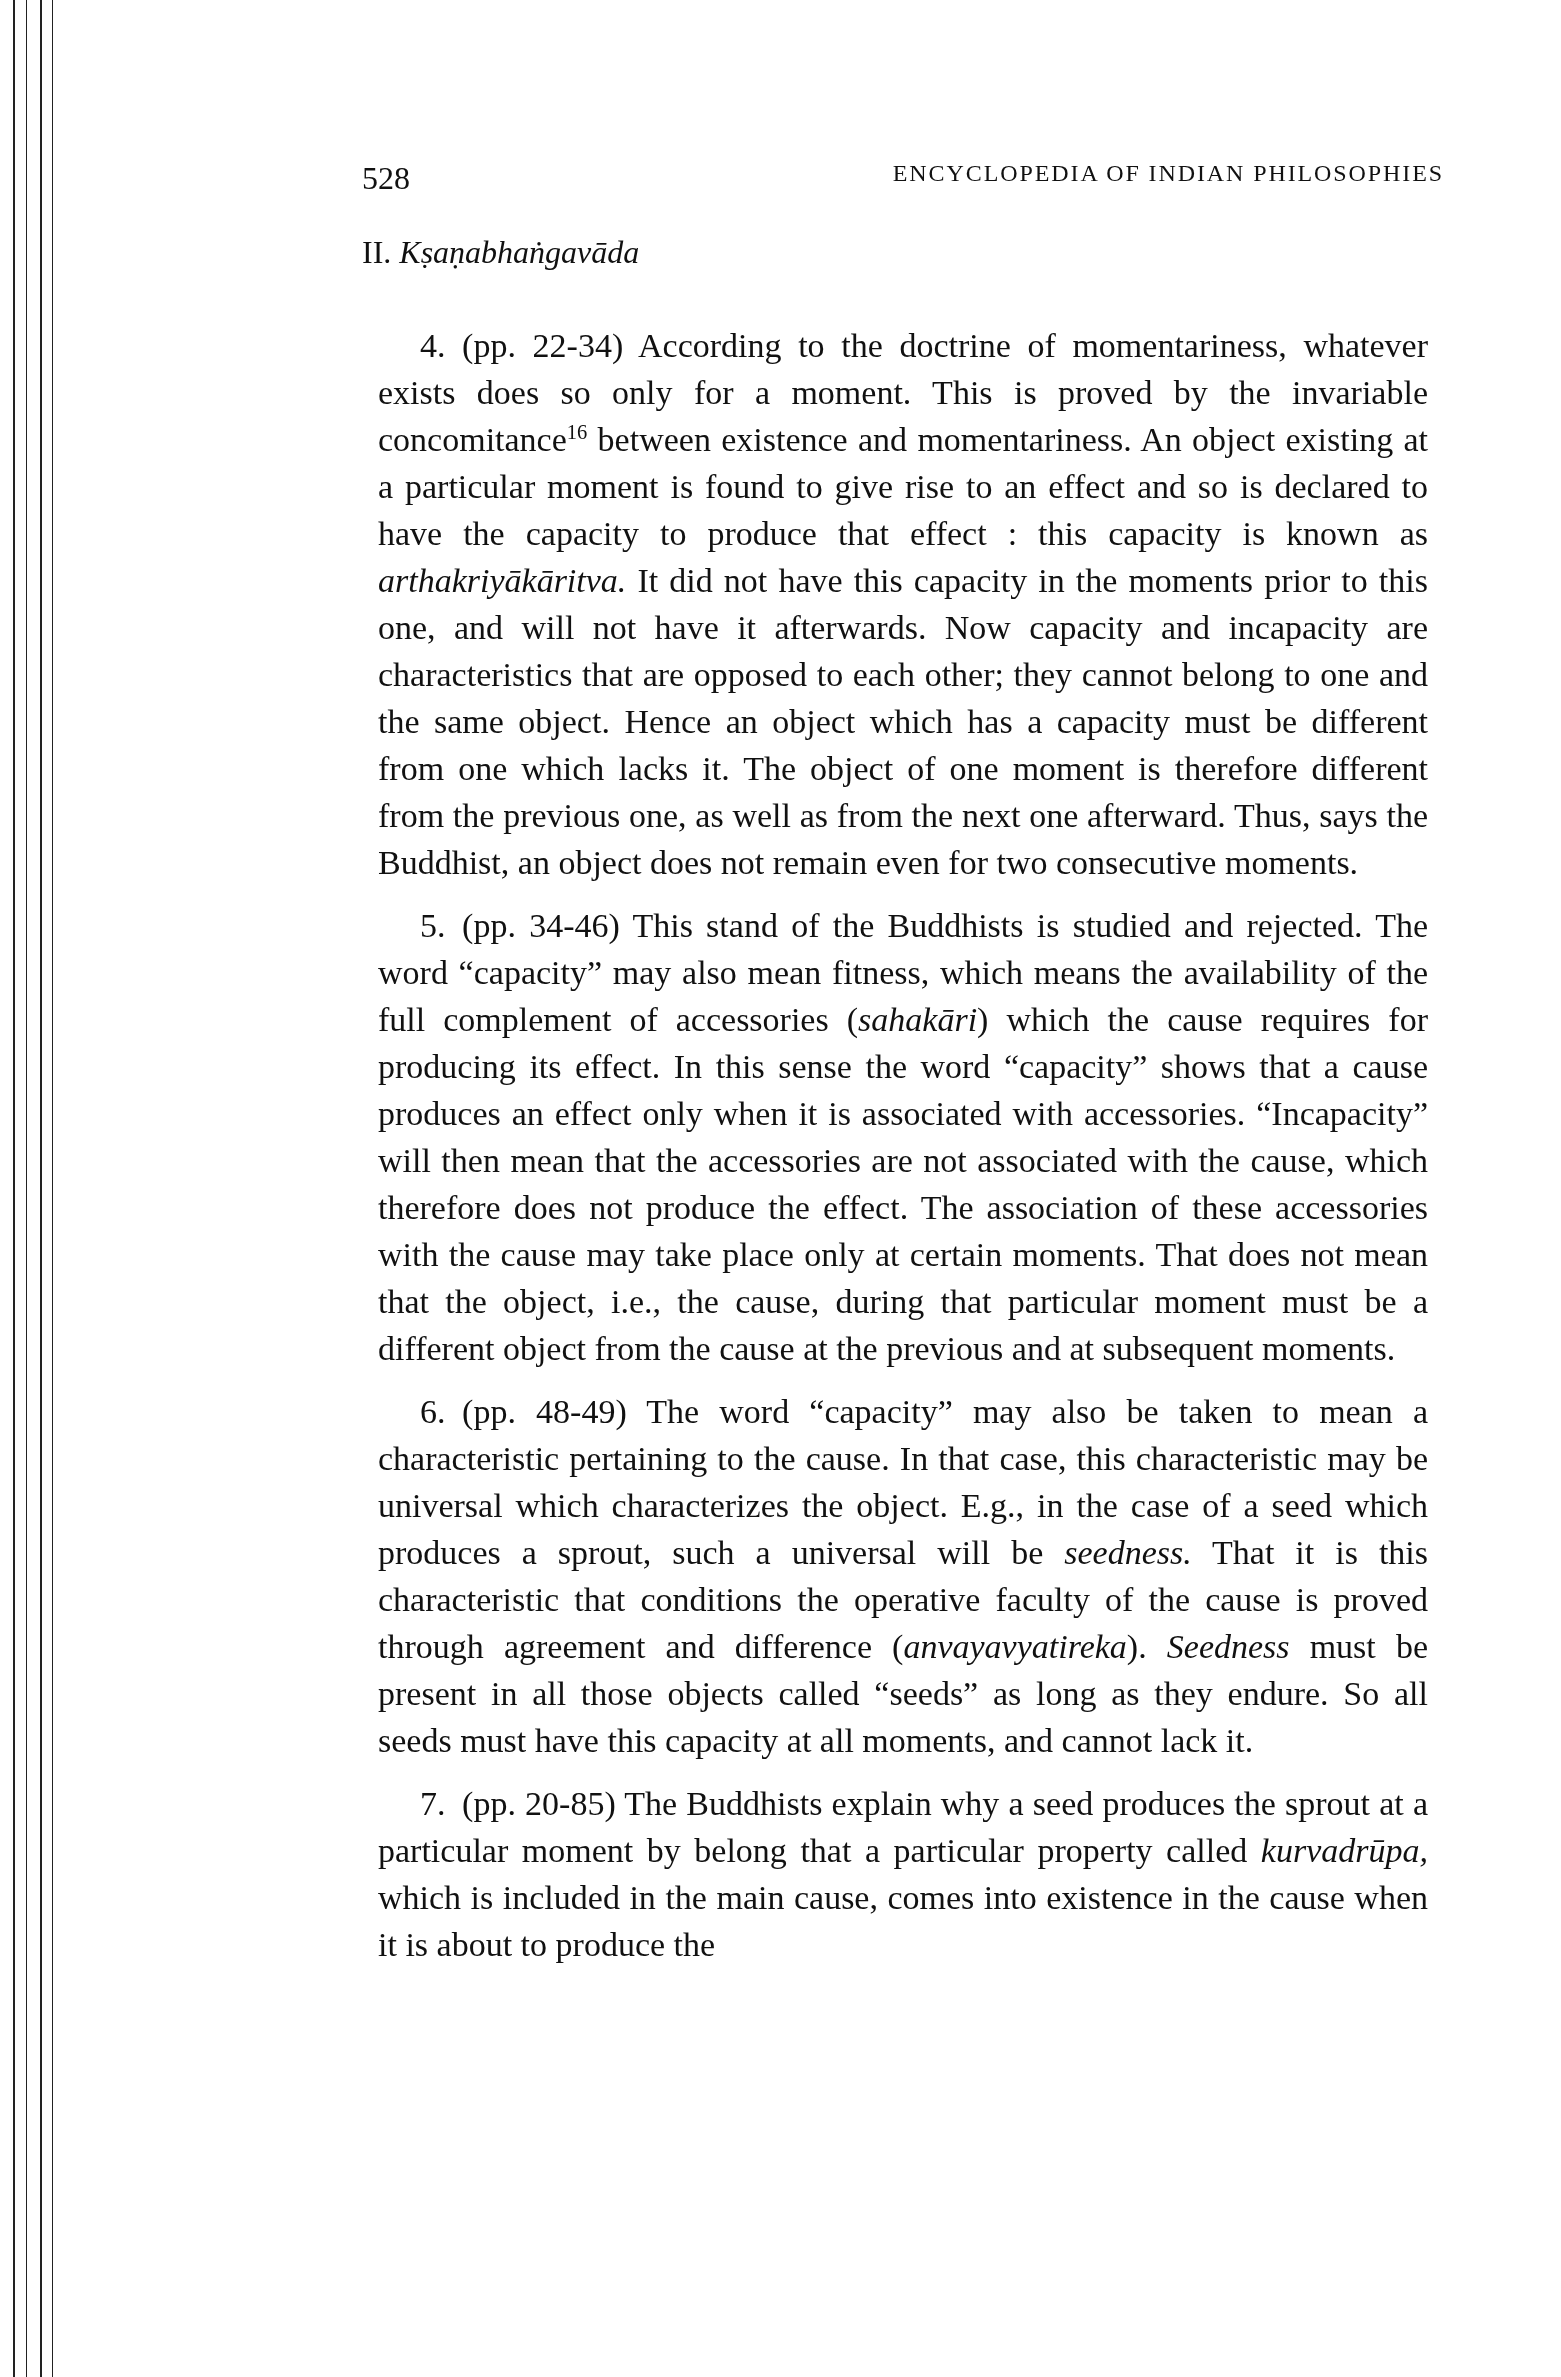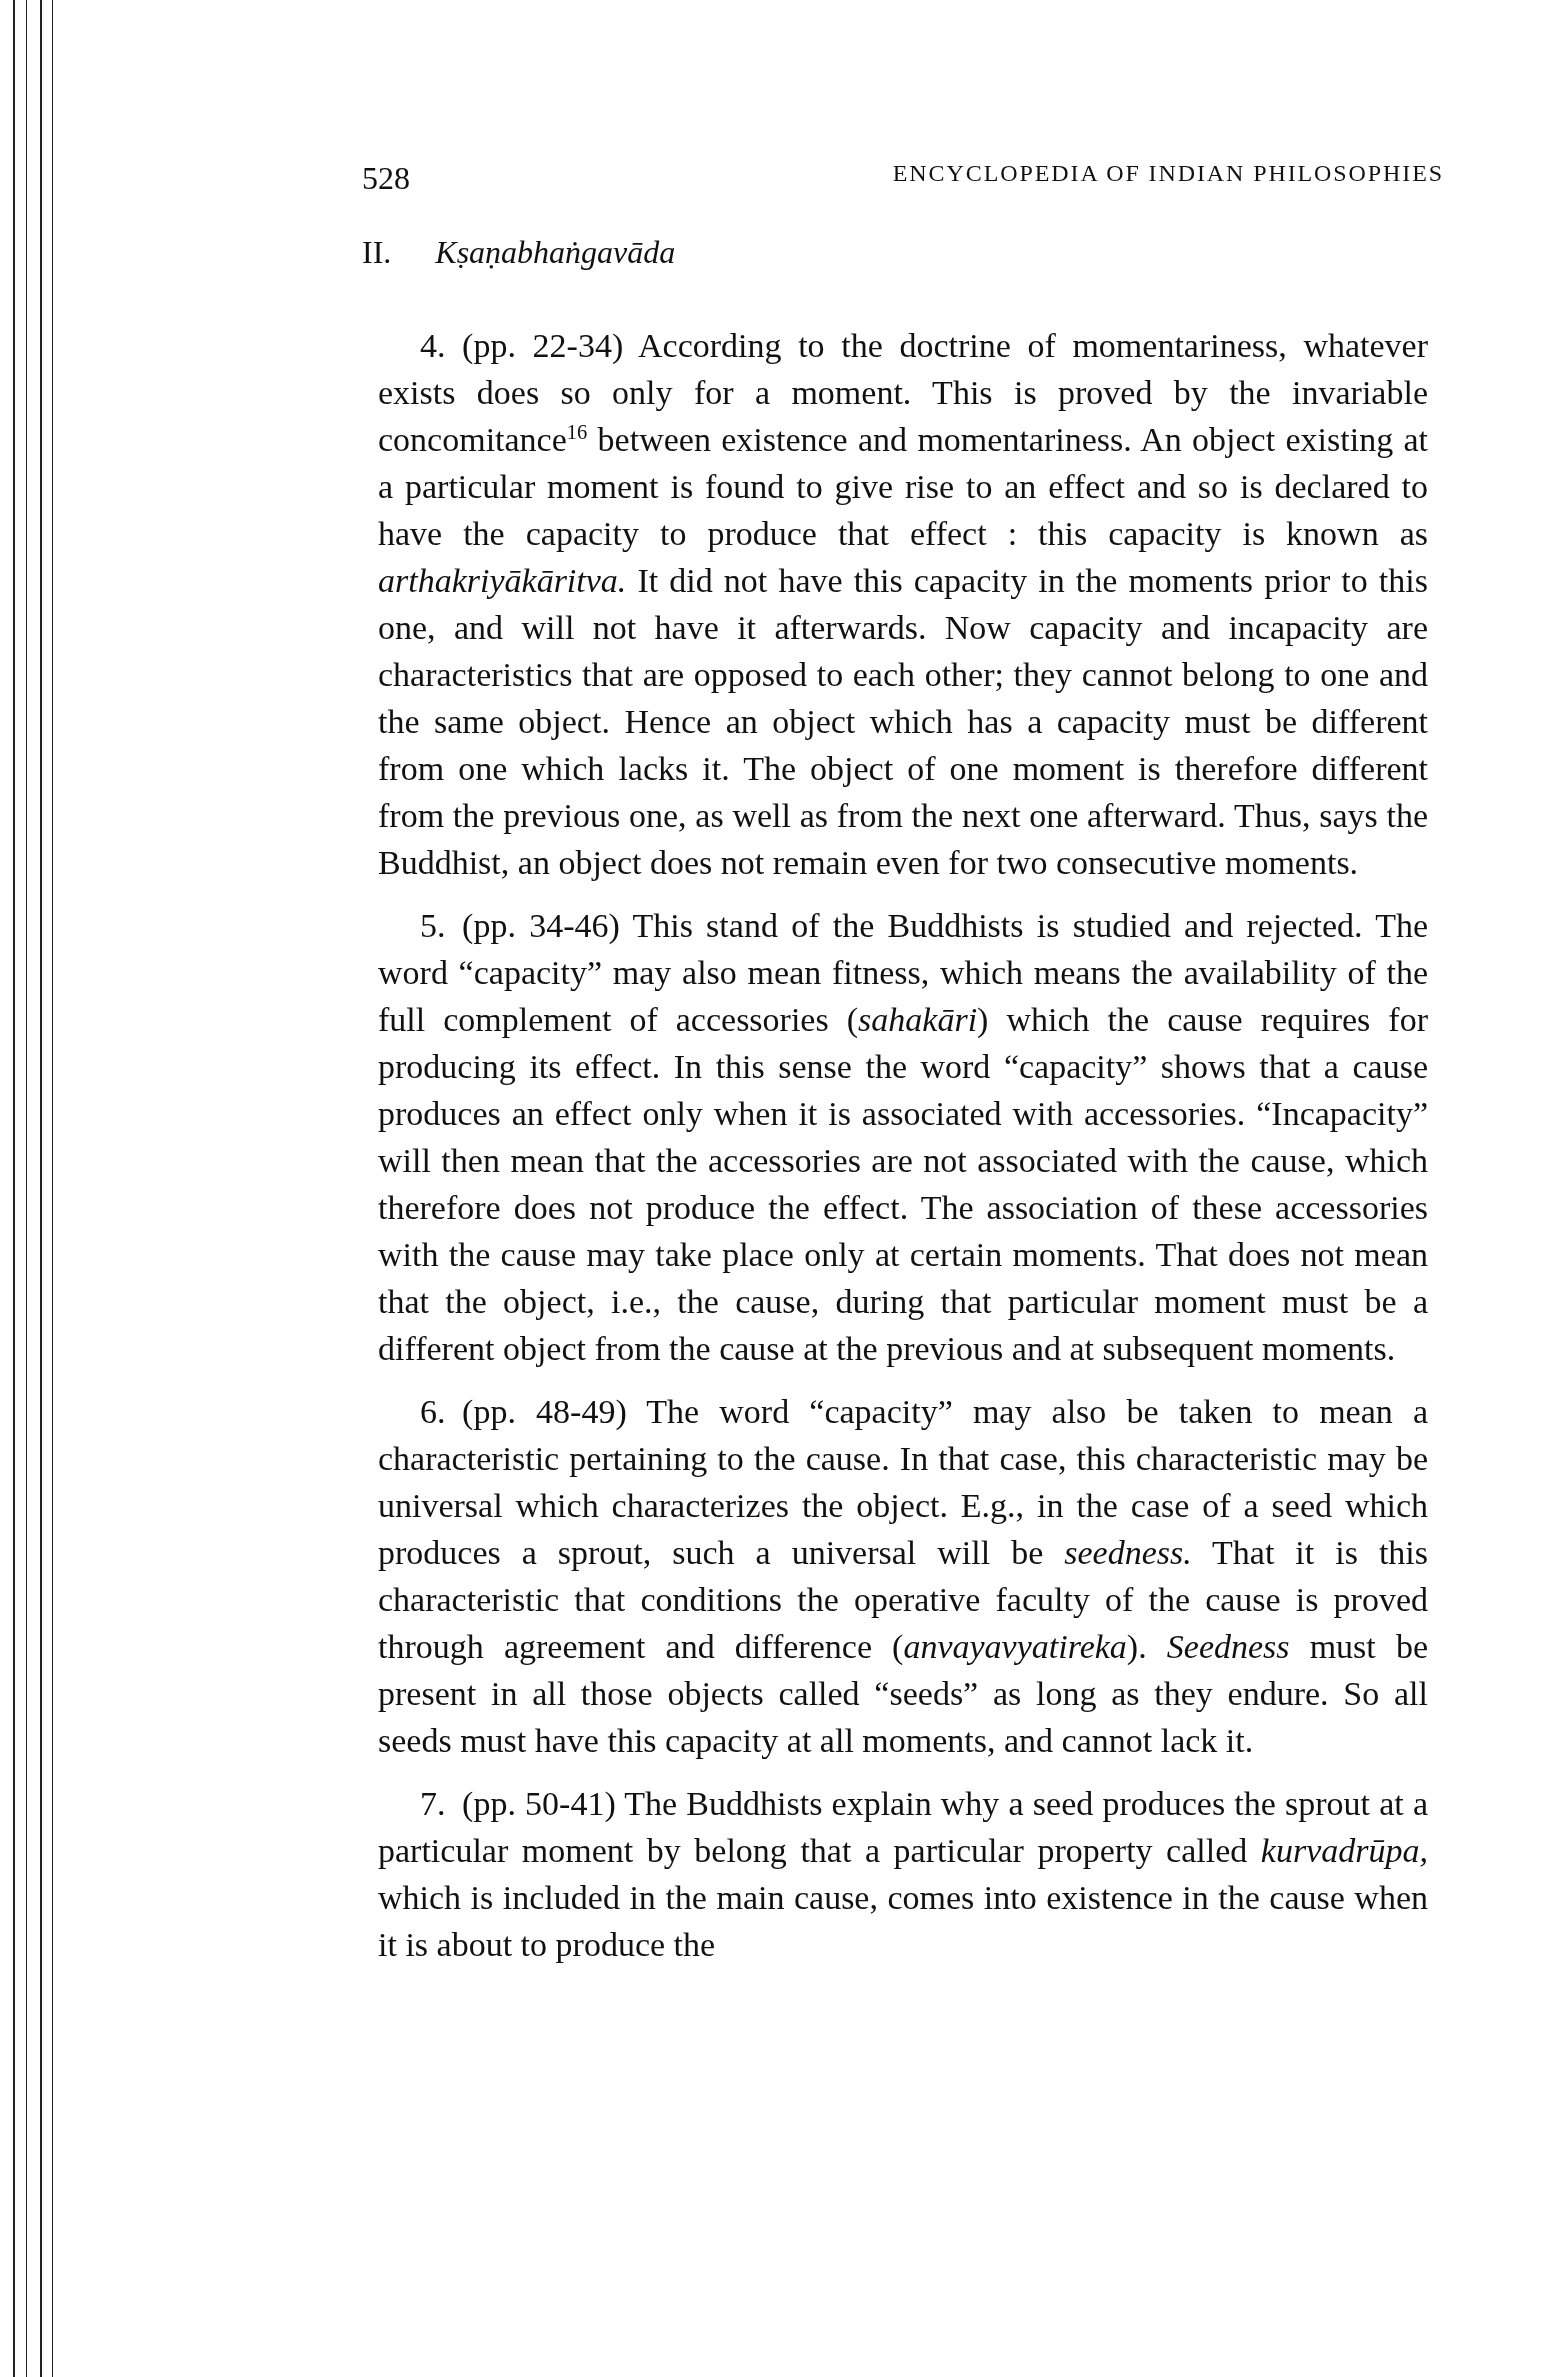--- a/index.html
+++ b/index.html
@@ -8,21 +8,21 @@
     font-family: "Liberation Serif", "DejaVu Serif", serif; color: #111;
   }
   .binding { position: absolute; top: 0; bottom: 0; width: 2.6px; background: #222; }
   .page {
     position: absolute; left: 362px; top: 160px; width: 1082px;
   }
   .header { display: flex; justify-content: space-between; align-items: flex-start; height: 51px; }
   .pageno { font-size: 32px; }
   .running { font-size: 24px; letter-spacing: 1.9px; font-variant: small-caps; margin-left: 30px; }
   .section { font-size: 32px; margin-top: 23px; margin-bottom: 51px; }
-  .section i { font-style: italic; margin-left: 36px; }
+  .section i { font-style: italic; }
   p {
     font-size: 34px; line-height: 47px; margin: 16px; text-align: justify;
     text-indent: 0;
   }
   p .num { display: inline-block; padding-left: 42px; margin-right: 16.6px; }
   sup { font-size: 20.5px; line-height: 0; }
   i { font-style: italic; }
 </style>
 </head>
 <body>
@@ -38,16 +38,16 @@
     <span class="running">ENCYCLOPEDIA OF INDIAN PHILOSOPHIES</span>
   </div>
   <div class="section">
     <span>II.</span>
     <i>Kṣaṇabhaṅgavāda</i>
   </div>
   <div id="body">
       <p><span class="num">4.</span><span>(pp. 22-34)</span><span> According to the doctrine of momentariness, whatever exists does so only for a moment.  This is proved by the invariable concomitance</span><sup>16</sup><span> between existence and momentariness. An object existing at a particular moment is found to give rise to an effect and so is declared to have the capacity to produce that effect : this capacity is known as </span><i>arthakriyākāritva.</i><span>  It did not have this capacity in the moments prior to this one, and will not have it afterwards.  Now capacity and incapacity are characteristics that are opposed to each other; they cannot belong to one and the same object.  Hence an object which has a capacity must be different from one which lacks it.  The object of one moment is therefore different from the previous one, as well as from the next one afterward.  Thus, says the Buddhist, an object does not remain even for two consecutive moments.</span></p>
       <p><span class="num">5.</span><span>(pp. 34-46)</span><span> This stand of the Buddhists is studied and rejected.  The word “capacity” may also mean fitness, which means the availability of the full complement of accessories (</span><i>sahakāri</i><span>) which the cause requires for producing its effect.  In this sense the word “capacity” shows that a cause produces an effect only when it is associated with accessories.  “Incapacity” will then mean that the accessories are not associated with the cause, which therefore does not produce the effect.  The association of these accessories with the cause may take place only at certain moments.  That does not mean that the object, i.e., the cause, during that particular moment must be a different object from the cause at the previous and at subsequent moments.</span></p>
       <p><span class="num">6.</span><span>(pp. 48-49)</span><span> The word “capacity” may also be taken to mean a characteristic pertaining to the cause.  In that case, this characteristic may be universal which characterizes the object. E.g., in the case of a seed which produces a sprout, such a universal will be </span><i>seedness.</i><span>  That it is this characteristic that conditions the operative faculty of the cause is proved through agreement and difference (</span><i>anvayavyatireka</i><span>).  </span><i>Seedness</i><span> must be present in all those objects called “seeds” as long as they endure.  So all seeds must have this capacity at all moments, and cannot lack it.</span></p>
-      <p><span class="num">7.</span><span>(pp. 50-41)</span><span> The Buddhists explain why a seed produces the sprout at a particular moment by belong that a particular property called </span><i>kurvadrūpa,</i><span> which is included in the main cause, comes into existence in the cause when it is about to produce the</span></p>
+      <p><span class="num">7.</span><span>(pp. 20-85)</span><span> The Buddhists explain why a seed produces the sprout at a particular moment by belong that a particular property called </span><i>kurvadrūpa,</i><span> which is included in the main cause, comes into existence in the cause when it is about to produce the</span></p>
     </div>
 </div>
 
 
 </body></html>

